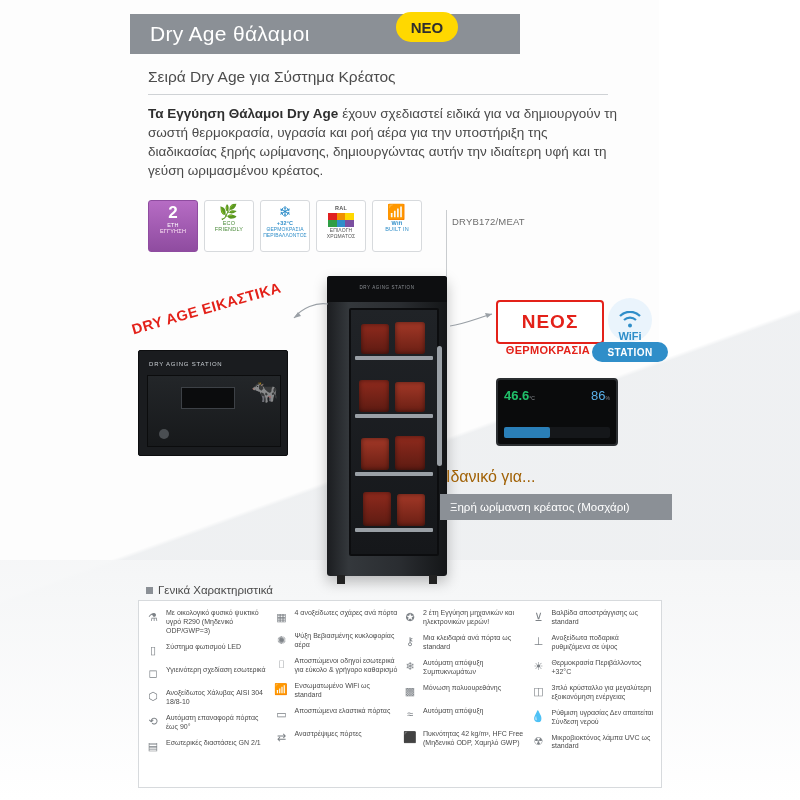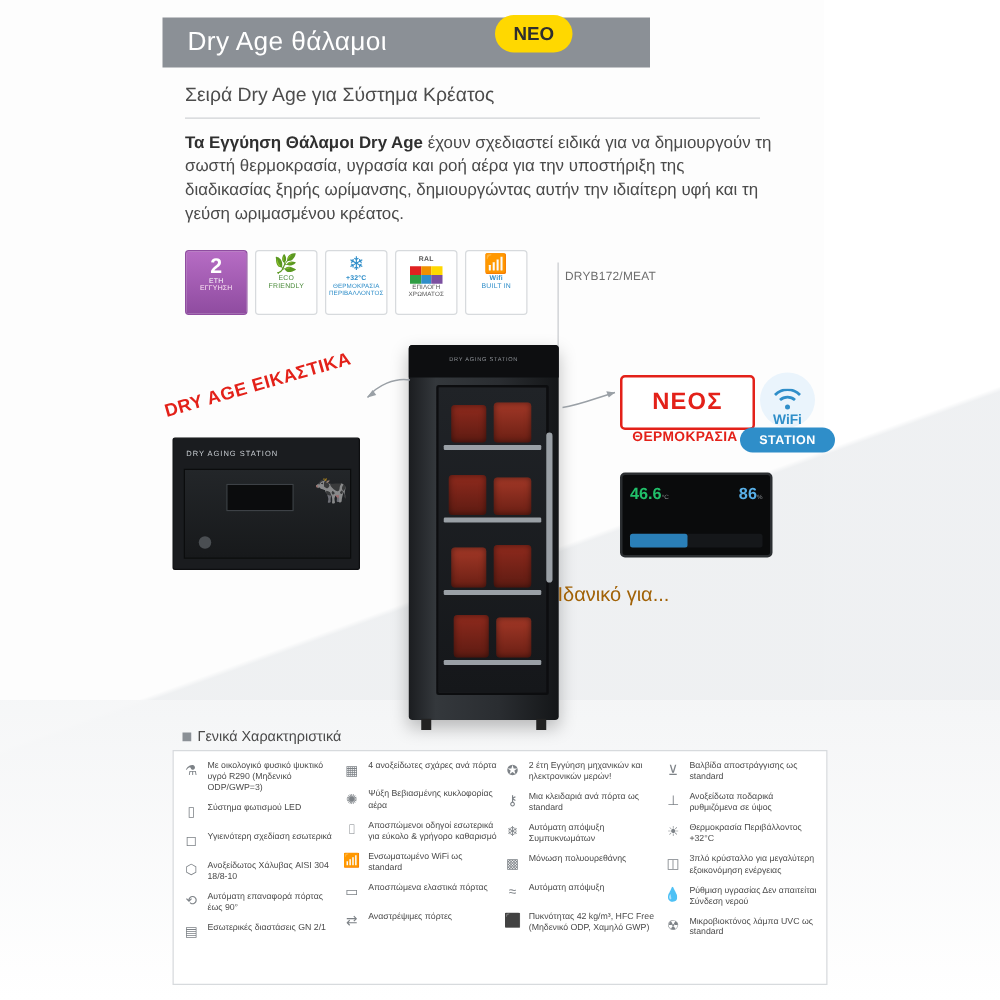--- a/index.html
+++ b/index.html
@@ -149,21 +149,21 @@
     background:#2f8ec9;color:#fff;font-size:10px;font-weight:bold;
     display:flex;align-items:center;justify-content:center;letter-spacing:.4px;
   }
 
   .panel{
     position:absolute;left:496px;top:378px;width:118px;height:64px;
     background:#0a0b0c;border:2px solid #2b2e31;border-radius:4px;
   }
   .panel .row{position:absolute;left:6px;top:6px;width:106px;display:flex;justify-content:space-between;align-items:center;}
   .panel .t-val{color:#21c06a;font-size:13px;font-weight:bold;}
-  .panel .h-val{color:#59b0e8;font-size:13px;font-weight:bold;}
+  .panel .h-val{color:#59b0e8;font-size:13px;font-weight:normal;}
   .panel .small{color:#8d9196;font-size:5px;}
   .panel .bar{position:absolute;left:6px;bottom:6px;width:106px;height:11px;background:#15171a;border-radius:2px;}
   .panel .bar i{display:block;height:11px;width:46px;background:#2a7fb8;border-radius:2px;}
 
   .ideal-title{position:absolute;left:446px;top:468px;font-size:16px;color:#a16207;}
   .ideal-bar{
     position:absolute;left:440px;top:494px;width:232px;height:26px;background:#8b9096;
     display:flex;align-items:center;
   }
   .ideal-bar span{color:#fff;font-size:11.5px;padding-left:10px;}
@@ -306,20 +306,23 @@
       <div>
         <span class="h-val">86</span><span class="small">%</span>
       </div>
     </div>
     <div class="bar">
         <i></i>
       </div>
   </div>
 
   <div class="ideal-title">Ιδανικό για...</div>
+  <div class="ideal-bar">
+    <span>Ξηρή ωρίμανση κρέατος (Μοσχάρι)</span>
+  </div>
 
   <div class="spec-head">
     <span class="sq"></span><span>Γενικά Χαρακτηριστικά</span>
   </div>
   <div class="spec-box">
 
     <div class="spec-col">
       <div class="spec-item">
           <div class="spec-ico">⚗</div>
           <div class="spec-txt">Με οικολογικό φυσικό ψυκτικό υγρό R290 (Μηδενικό ODP/GWP=3)</div>

